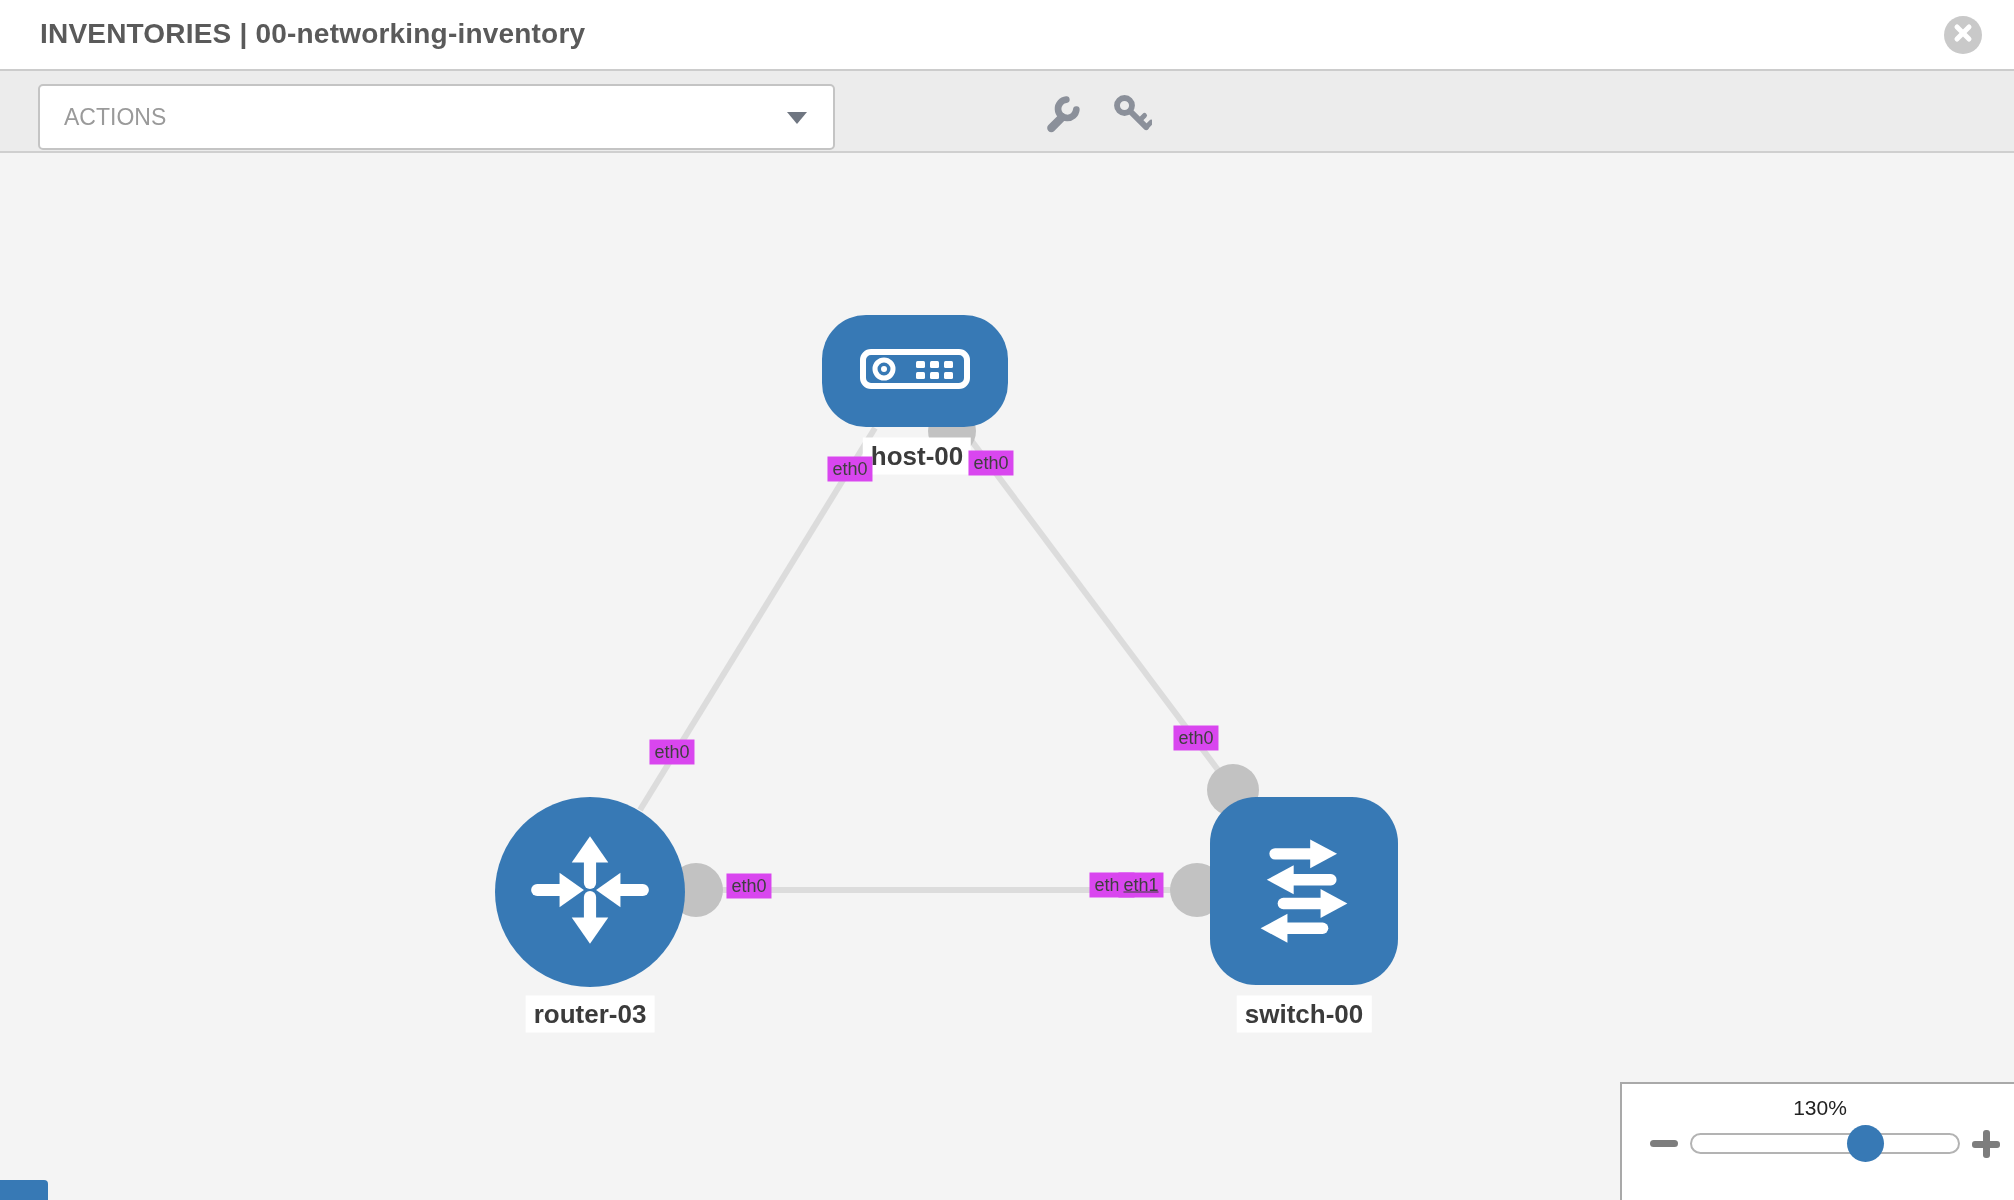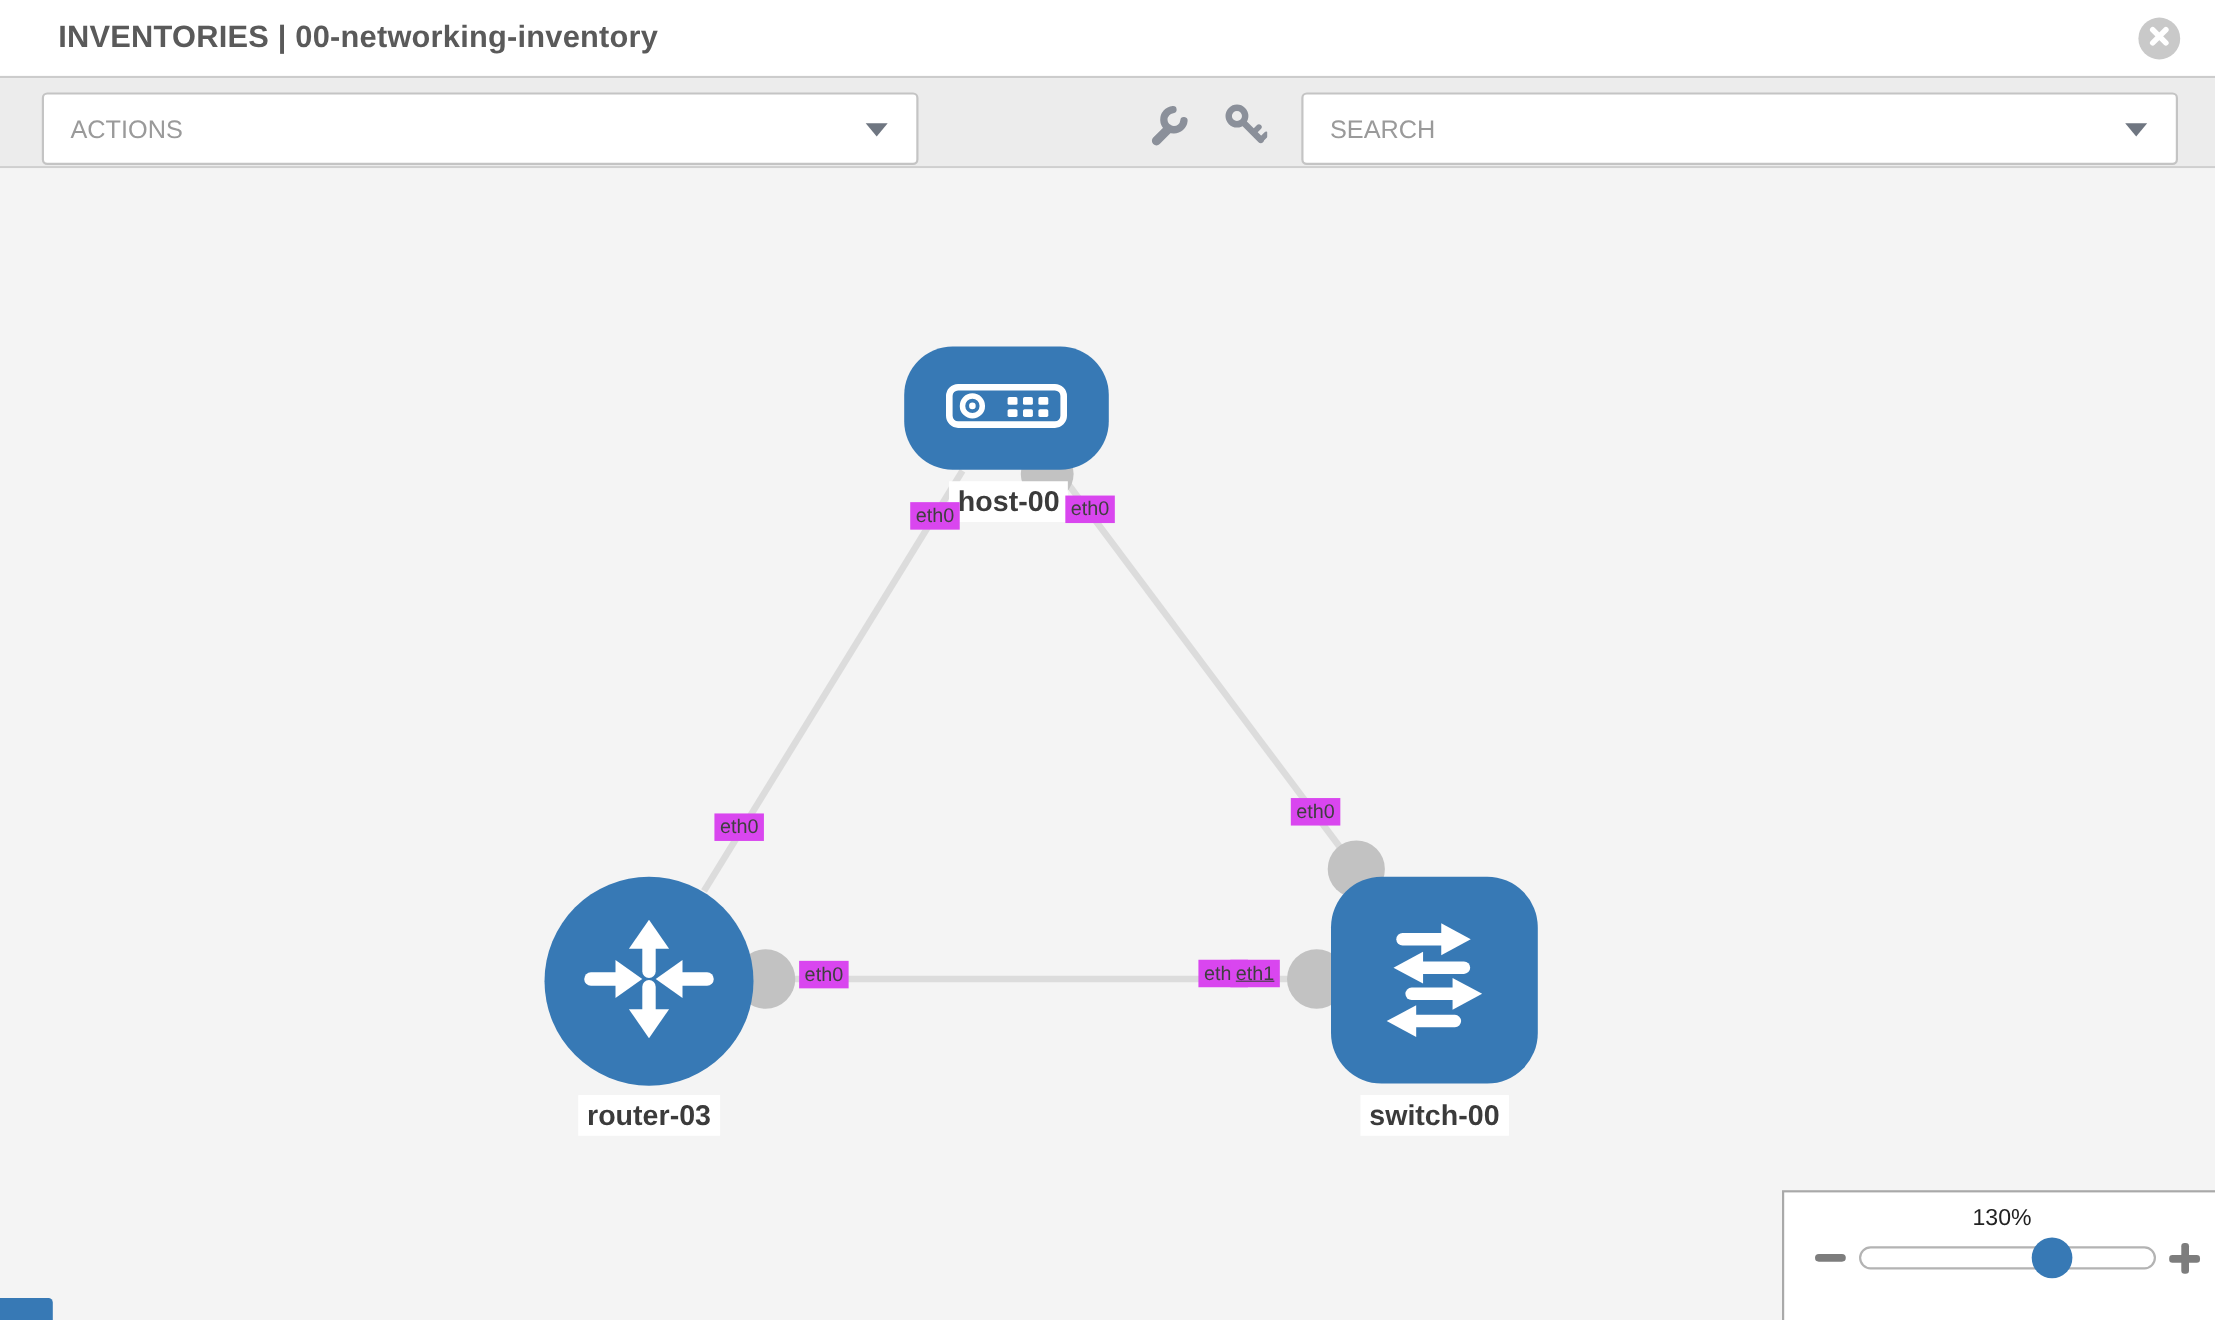--- a/index.html
+++ b/index.html
@@ -3,21 +3,21 @@
 <meta charset="utf-8">
 <style>
   * { margin:0; padding:0; box-sizing:border-box; }
   html,body { width:2014px; height:1200px; overflow:hidden; background:#fff;
     font-family:"Liberation Sans", sans-serif; }
 
   
   .header { position:absolute; left:0; top:0; width:2014px; height:71px;
     background:#ffffff; border-bottom:2px solid #cccccc; }
   .header-title { position:absolute; left:40px; top:18px; font-size:28px;
-    font-weight:700; color:#5a5a5a; letter-spacing:0.2px;margin-left:13px; }
+    font-weight:700; color:#5a5a5a; letter-spacing:0.2px; }
   .close-btn { position:absolute; right:32px; top:16px; width:38px; height:38px;
     border-radius:50%; background:#c9c9c9; display:flex; align-items:center;
     justify-content:center; cursor:pointer; }
 
   
   .toolbar { position:absolute; left:0; top:71px; width:2014px; height:82px;
     background:#ececec; border-bottom:2px solid #cfcfcf; }
   .select-box { position:absolute; top:13px; height:66px; background:#fff;
     border:2px solid #c4c4c4; border-radius:5px; display:flex;
     align-items:center; padding:0 24px; }
@@ -96,24 +96,20 @@
   </div>
   <div class="tool-icon key-icon">
     <svg width="40" height="40" viewBox="0 0 48 48">
       <circle cx="15" cy="15" r="9" fill="none" stroke="#8b909a" stroke-width="7"></circle>
       <line x1="22" y1="22" x2="41" y2="41" stroke="#8b909a" stroke-width="7" stroke-linecap="round"></line>
       <line x1="33" y1="33" x2="39" y2="27" stroke="#8b909a" stroke-width="6" stroke-linecap="round"></line>
       <line x1="41" y1="41" x2="47" y2="35" stroke="#8b909a" stroke-width="6" stroke-linecap="round"></line>
     </svg>
   </div>
 
-  <div class="select-box search-box">
-    <span class="ph">SEARCH</span>
-    <span class="caret"></span>
-  </div>
 </div>
 
 <div class="canvas">
 
   <svg class="links-svg" width="2014" height="1047">
     <line x1="875" y1="275" x2="640" y2="657" stroke="#dcdcdc" stroke-width="6"></line>
     <line x1="962" y1="275" x2="1233" y2="637" stroke="#dcdcdc" stroke-width="6"></line>
     <line x1="696" y1="737" x2="1198" y2="737" stroke="#dcdcdc" stroke-width="6"></line>
   </svg>
 

